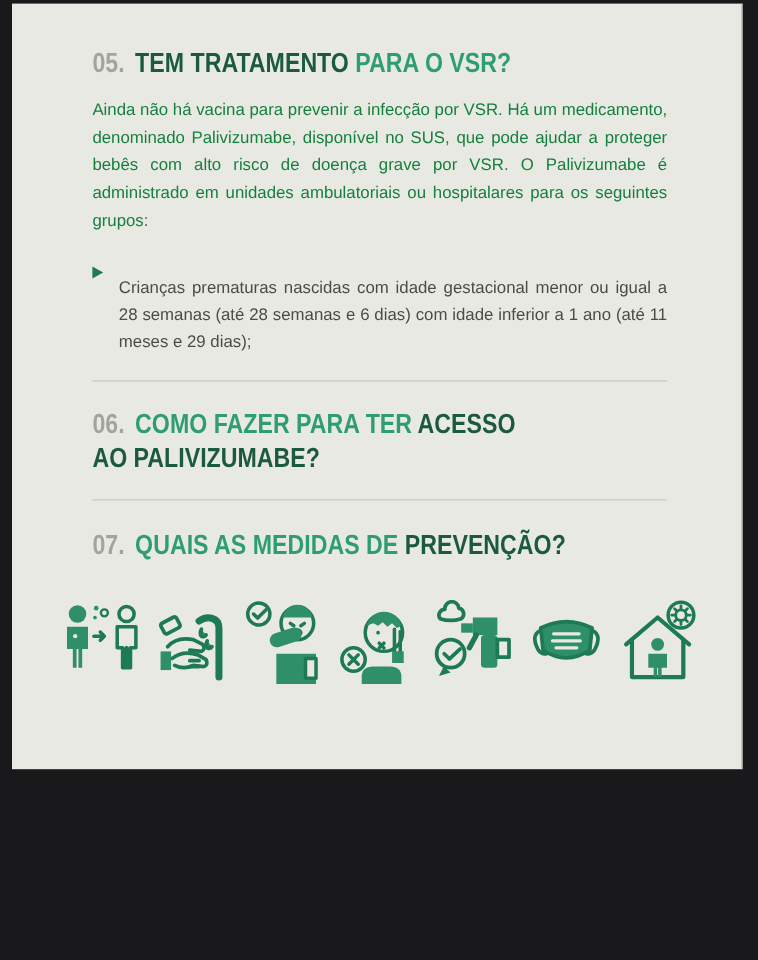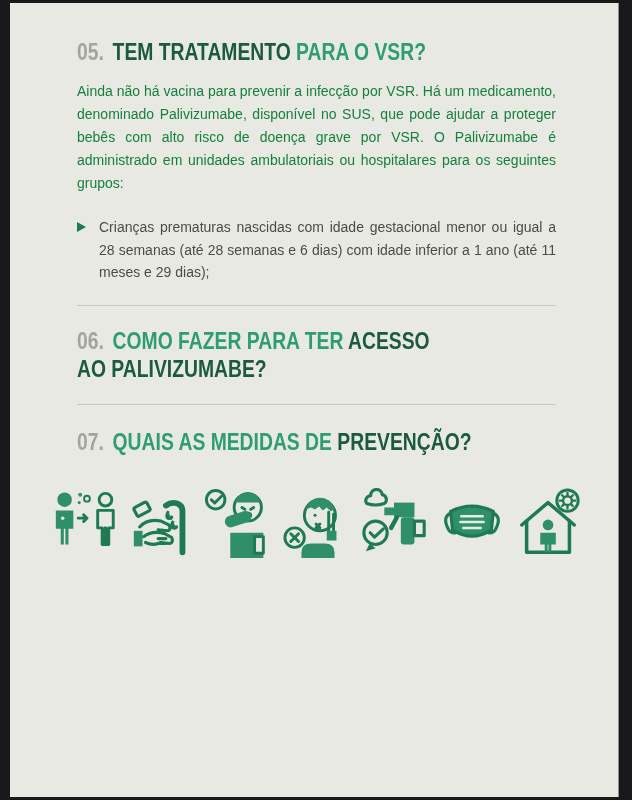--- a/index.html
+++ b/index.html
@@ -1,20 +1,20 @@
 <!DOCTYPE html>
 <html><head>
 <meta charset="utf-8">
 <style>
   * { margin:0; padding:0; box-sizing:border-box; }
   html,body { width:632px; height:800px; overflow:hidden; }
   body { background:#19191b; font-family:"Liberation Sans", sans-serif; position:relative; }
 
   .page {
-    position:absolute; left:10px; top:3px; width:609px; height:794px;
+    position:absolute; left:10px; top:3px; width:609px; height:638px;
     background:#e9e9e4; border-right:1px solid #8f8f8c;
     padding:35px 62px 0 67px; overflow:hidden;
   }
 
   
   .heading {
     font-weight:bold; font-size:23px; line-height:28px;
     letter-spacing:0; white-space:nowrap;
     transform:scaleX(0.84); transform-origin:0 0;
   }
@@ -30,21 +30,21 @@
 
   
   .bullet-list { margin-top:21px; }
   .bullet { display:flex; gap:13px; margin-bottom:21px; }
   .tri {
     width:0; height:0; flex-shrink:0; margin-top:6px;
     border-left:9px solid #1e7a52;
     border-top:5.5px solid transparent;
     border-bottom:5.5px solid transparent;
   }
-  .bullet-text { font-size:14px; line-height:22.5px; color:#4b4b48; text-align:justify; }
+  .bullet-text { font-size:14px; line-height:22.5px; color:#4b4b48; text-align:justify;margin-top:12px; }
 
   .divider { height:1px; background:#c7c7c3; margin-top:19px; }
   .mt21 { margin-top:21px; }
   .mt23 { margin-top:23px; }
 
   
   .icons-row {
     display:flex; justify-content:space-between;
     margin:30px -32px 0 -30px;
   }

